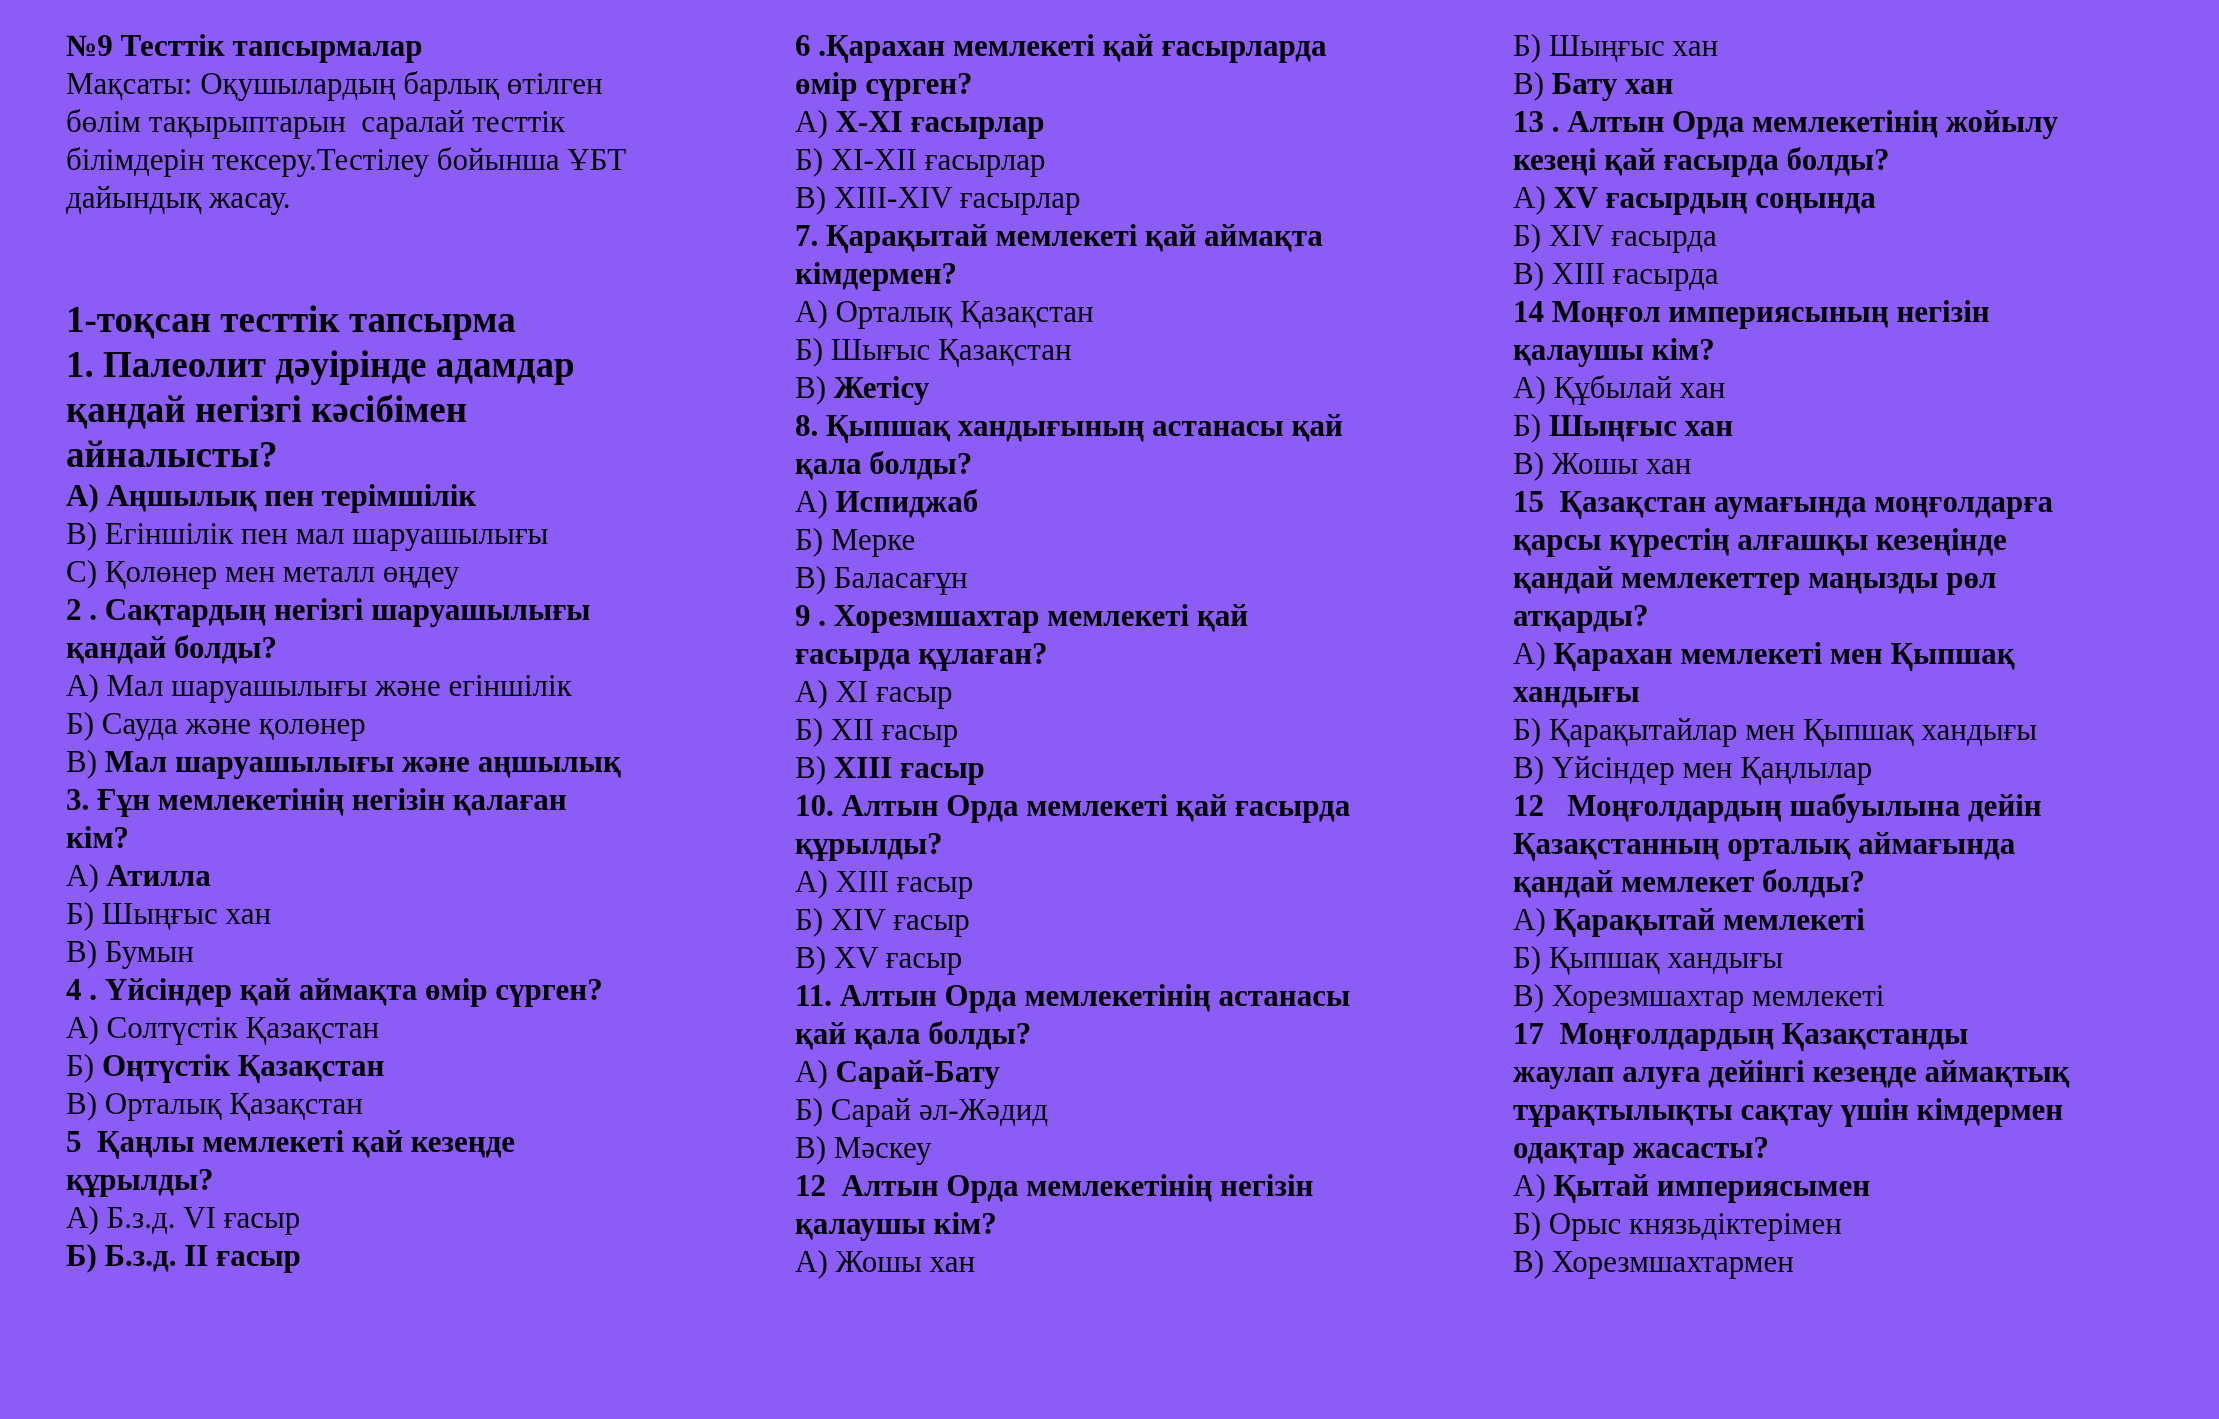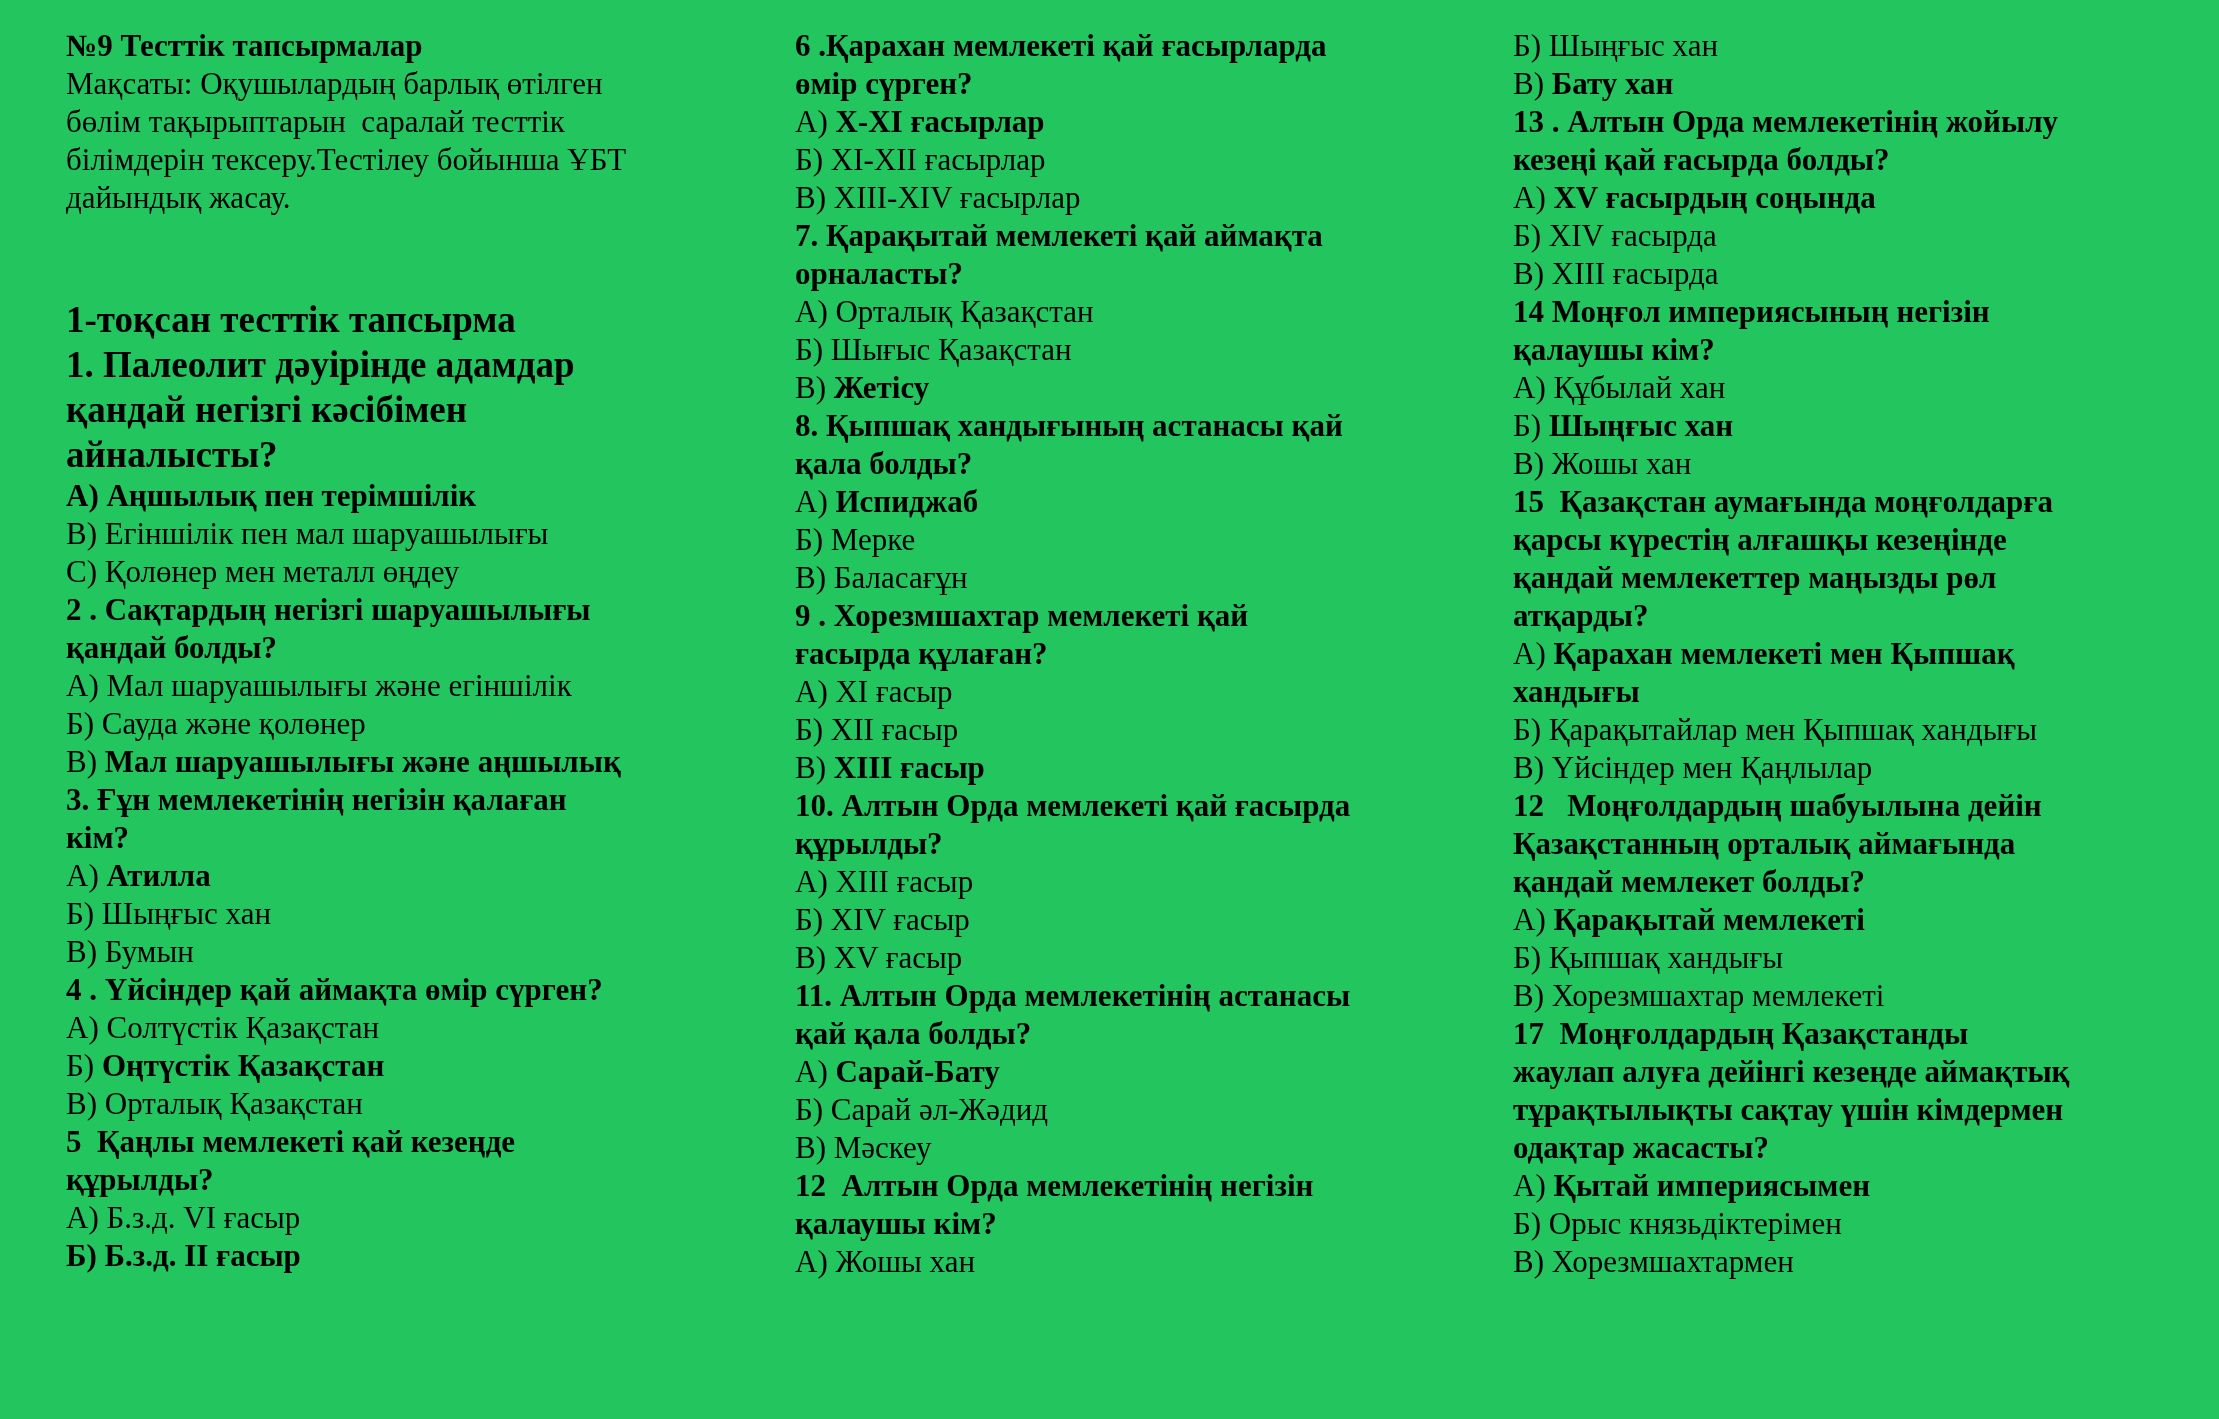--- a/index.html
+++ b/index.html
@@ -1,20 +1,20 @@
 <!DOCTYPE html>
 <html><head>
 <meta charset="utf-8">
 <style>
   html,body{margin:0;padding:0;background:#ffffff;}
   .page{
     position:relative;
     width:2219px;
     height:1419px;
-    background:#22c55e;
+    background:#8b5cf6;
     font-family:"Liberation Serif","DejaVu Serif",serif;
     color:#000000;
     overflow:hidden;
   }
   .col{position:absolute;top:27px;}
   #col0{left:66px;width:680px;}
   #col1{left:795px;width:690px;}
   #col2{left:1513px;width:700px;}
   .block{margin:0;}
   .line{
@@ -118,21 +118,21 @@
         <div class="line"><span>А) </span><span class="b">X-XI ғасырлар</span></div>
       </div>
       <div class="block">
         <div class="line"><span>Б) XI-XII ғасырлар</span></div>
       </div>
       <div class="block">
         <div class="line"><span>В) XIII-XIV ғасырлар</span></div>
       </div>
       <div class="block">
         <div class="line"><span class="b">7. Қарақытай мемлекеті қай аймақта</span></div>
-        <div class="line"><span class="b">орналасты?</span></div>
+        <div class="line"><span class="b">кімдермен?</span></div>
       </div>
       <div class="block">
         <div class="line"><span>А) Орталық Қазақстан</span></div>
       </div>
       <div class="block">
         <div class="line"><span>Б) Шығыс Қазақстан</span></div>
       </div>
       <div class="block">
         <div class="line"><span>В) </span><span class="b">Жетісу</span></div>
       </div>

